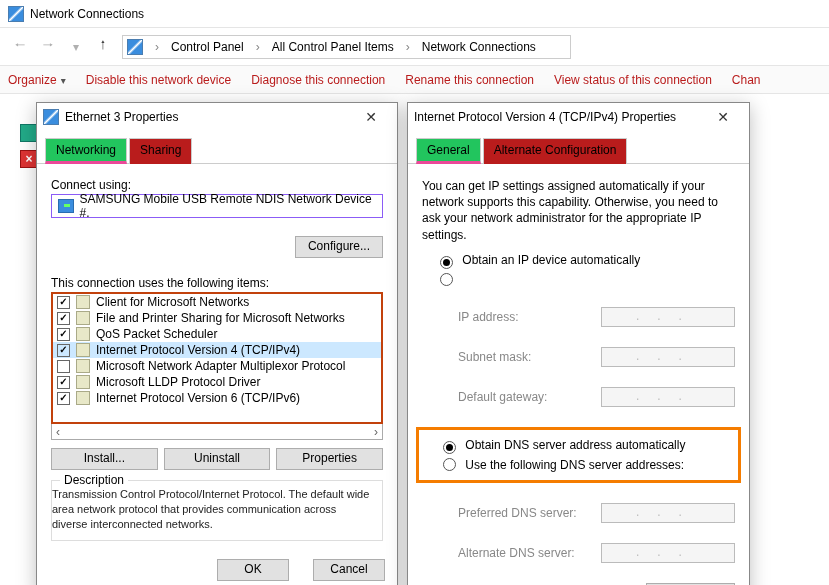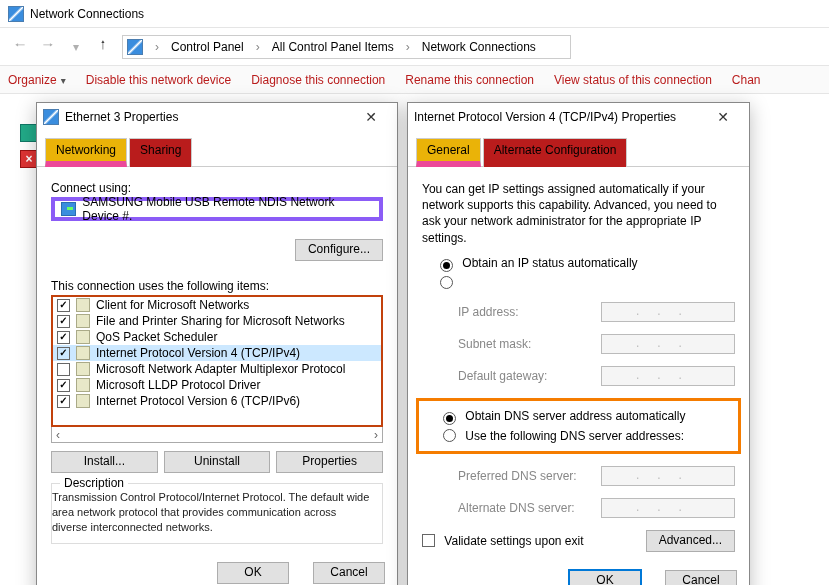--- a/index.html
+++ b/index.html
@@ -23,26 +23,26 @@
 
   
   .dialog { position:absolute; background:#fff; border:1px solid #888; box-shadow:0 4px 18px rgba(0,0,0,0.25); }
   .dlg-titlebar { height:28px; display:flex; align-items:center; padding:0 6px; }
   .dlg-titlebar .t-icon { width:16px; height:16px; margin-right:6px; background:linear-gradient(135deg,#3a8dde 40%,#fff 50%,#3a8dde 60%); border:1px solid #4a7db0; }
   .dlg-titlebar .t-title { flex:1; }
   .dlg-close { width:40px; height:22px; display:flex; align-items:center; justify-content:center; font-size:14px; color:#333;}
 
   .tabstrip { display:flex; padding:6px 8px 0 8px; gap:0; border-bottom:1px solid #ccc; }
   .tab { padding:4px 10px; border:1px solid #ccc; border-bottom:none; background:#b91c1c; position:relative; top:1px; cursor:default; margin-right:2px;}
-  .tab.active { background:#eab308; border-bottom:6px solid #ec4899; }
+  .tab.active { background:#22c55e; border-bottom:3px solid #ec4899; }
   .tabbody { padding:10px 14px; }
 
   
   .field-label { margin:4px 0 2px 0; }
-  .adapter-box { border:4px solid #8b5cf6; padding:4px 6px; display:flex; align-items:center; gap:6px; height:24px; }
+  .adapter-box { border:1px solid #8b5cf6; padding:4px 6px; display:flex; align-items:center; gap:6px; height:24px; }
   .adapter-box .nic-icon { width:16px; height:14px; background:#3a8dde; border:1px solid #2a6db0; position:relative;}
   .adapter-box .nic-icon::after { content:""; position:absolute; width:6px; height:3px; background:#6f6; left:5px; top:4px;}
   .cfg-row { display:flex; justify-content:flex-end; margin:18px 0; }
   .btn { border:1px solid #adadad; background:#e1e1e1; padding:2px 12px; min-width:72px; height:22px; text-align:center; cursor:default;}
   .btn.primary { border:1px solid #0078d7; outline:1px solid #0078d7; }
 
   .items-list { border:2px solid #c2410c; height:132px; overflow-y:scroll; }
   .item-row { display:flex; align-items:center; padding:1px 4px; gap:4px; }
   .item-row.sel { background:#cce8ff; }
   .cb { width:13px; height:13px; border:1px solid #666; display:flex; align-items:center; justify-content:center; font-size:10px; line-height:10px;}
@@ -57,21 +57,21 @@
   .desctext { font-size:11px; color:#222; line-height:1.35;}
 
   .dlg-buttons { display:flex; justify-content:flex-end; gap:24px; padding:8px 12px 12px 0; }
 
   
   .info-text { margin:4px 0 10px 0; line-height:1.35; }
   .radio { width:13px; height:13px; border:1px solid #555; border-radius:50%; display:inline-flex; align-items:center; justify-content:center; margin-right:6px; vertical-align:-2px;}
   .radio.on::after { content:""; width:7px; height:7px; background:#000; border-radius:50%; }
   .opt-row { margin:4px 0; }
   .indent { margin-left:18px; }
-  .kv { display:flex; align-items:center; margin:12px 0; }
+  .kv { display:flex; align-items:center; margin:20px 0; }
   .kv .k { width:160px; color:#888; }
   .ipbox { width:150px; height:20px; border:1px solid #bbb; background:#fff; color:#bbb; text-align:center; letter-spacing:18px; padding-top:1px;}
   .ipbox.disabled { background:#f5f5f5; }
   .hl-box { border:3px solid #f57c00; padding:4px 6px; margin:6px -6px; }
   .validate-row { display:flex; align-items:center; margin-top:12px; justify-content:space-between;}
   .chk { width:13px; height:13px; border:1px solid #666; display:inline-block; margin-right:6px; vertical-align:-2px;}
 
   
   .left-icons { position:absolute; left:20px; top:124px; display:flex; flex-direction:column; gap:8px;}
   .left-icons div { width:18px; height:18px; }
@@ -195,25 +195,25 @@
 <div class="dialog" style="left:407px; top:102px; width:343px;">
   <div class="dlg-titlebar">
     <span class="t-title">Internet Protocol Version 4 (TCP/IPv4) Properties</span>
     <div class="dlg-close">✕</div>
   </div>
   <div class="tabstrip">
     <div class="tab active">General</div>
     <div class="tab">Alternate Configuration</div>
   </div>
   <div class="tabbody">
-    <div class="info-text">You can get IP settings assigned automatically if your network supports this capability. Advanced, you need to ask your network administrator for the appropriate IP settings.</div>
+    <div class="info-text">You can get IP settings assigned automatically if your network supports this capability. Otherwise, you need to ask your network administrator for the appropriate IP settings.</div>
 
     <div class="opt-row indent">
       <span class="radio on"></span>
-      <span>Obtain an IP status automatically</span>
+      <span>Obtain an IP device automatically</span>
     </div>
     <div class="opt-row indent">
       <span class="radio"></span>
     </div>
     <div class="indent" style="margin-left:36px;">
       <div class="kv">
           <div class="k">IP address:</div>
           <div class="ipbox disabled">...</div>
         </div>
       <div class="kv">

